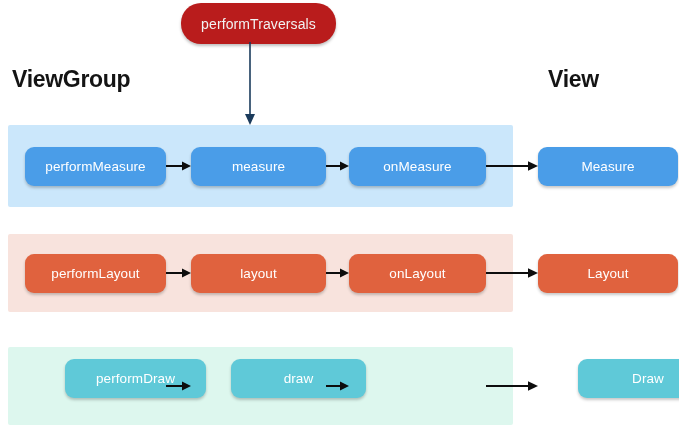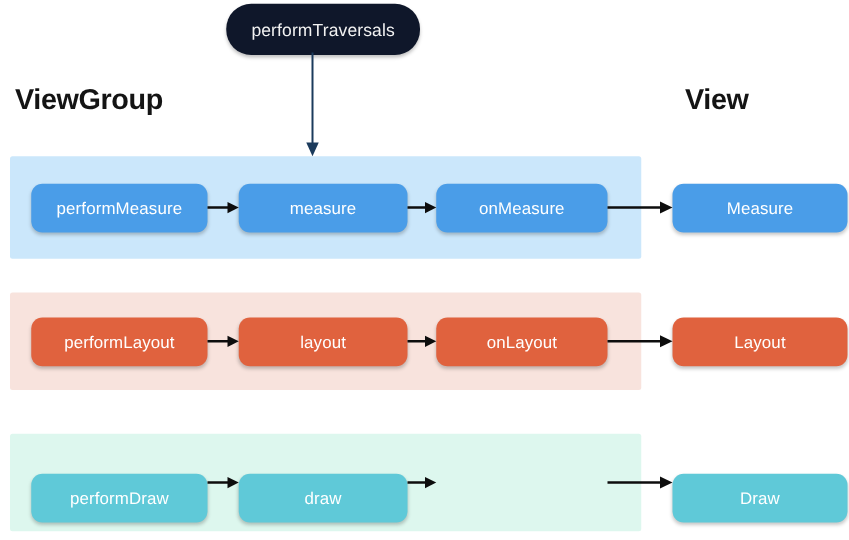--- a/index.html
+++ b/index.html
@@ -23,21 +23,21 @@
     height: 432px;
   }
 
   
   .root-node {
     position: absolute;
     left: 181px;
     top: 3px;
     width: 155px;
     height: 41px;
-    background: #0f172a;
+    background: #b91c1c;
     border-radius: 20px;
     box-shadow: 0 2px 3px rgba(0,0,0,0.25);
     display: flex;
     align-items: center;
     justify-content: center;
     color: #f2f2f2;
     font-size: 14px;
     letter-spacing: 0.1px;
   }
 
@@ -82,21 +82,21 @@
     align-items: center;
     justify-content: center;
     color: #ffffff;
     font-size: 13.5px;
     box-shadow: 0 2px 3px rgba(0,0,0,0.22);
     letter-spacing: 0.1px;
     white-space: nowrap;
   }
   .row-measure .node { top: 22px; }
   .row-layout  .node { top: 20px; }
-  .row-draw    .node { top: 32px; }
+  .row-draw    .node { top: 12px; margin-left: 40px; }
 
   .node-blue   { background: #4a9de8; }
   .node-orange { background: #e0623e; }
   .node-teal   { background: #5fc9d8; }
 
   
   .n1 { left: 25px;  width: 141px; }
   .n2 { left: 191px; width: 135px; }
   .n3 { left: 349px; width: 137px; }
   .n4 { left: 538px; width: 140px; }

